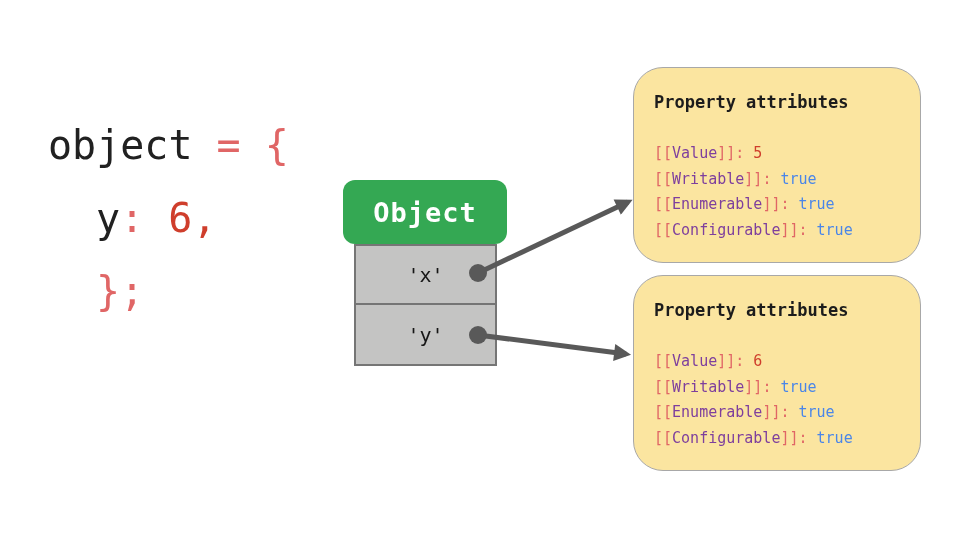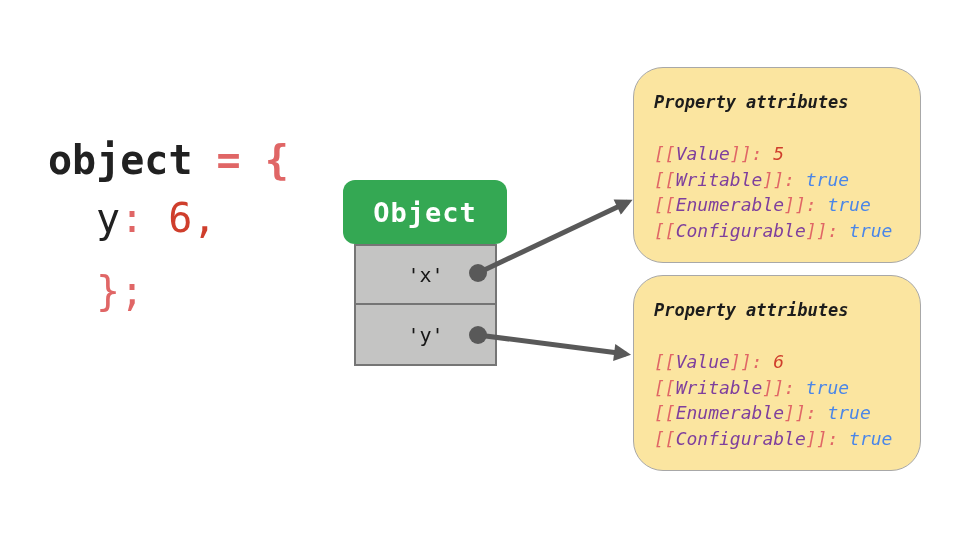--- a/index.html
+++ b/index.html
@@ -4,21 +4,21 @@
 <style>
   html,body{margin:0;padding:0;background:#fff;}
   .canvas{
     position:relative;width:960px;height:540px;background:#ffffff;overflow:hidden;
     font-family:"DejaVu Sans Mono","Liberation Mono",monospace;
   }
 
   
   .code-block{position:absolute;inset:0;pointer-events:none;}
   .code-line{position:absolute;font-size:40px;line-height:47px;white-space:pre;letter-spacing:0;}
-  .code-line:nth-child(1){top:137px;left:48px;font-weight:bold;}
+  .code-line:nth-child(1){top:122px;left:48px;}
   .code-line:nth-child(2){top:195px;left:96px;}
   .code-line:nth-child(3){top:268px;left:96px;}
   .code-line:nth-child(4){top:334px;left:48px;}
 
   
   .object-chip{
     position:absolute;left:343px;top:180px;width:164px;height:64px;
     background:var(--c-green,#34a853);border-radius:12px;z-index:3;
     display:flex;align-items:center;justify-content:center;
   }
@@ -34,30 +34,30 @@
     font-size:20px;color:#161616;white-space:pre;
   }
   .prop-row + .prop-row{border-top:2px solid #757575;height:59px;}
 
   
   .arrows{position:absolute;left:0;top:0;z-index:4;pointer-events:none;}
 
   
   .attr-card{
     position:absolute;left:633px;width:288px;height:196px;box-sizing:border-box;
-    background:var(--c-yellow,#fbe5a0);border:1px solid #a8a8a8;border-radius:30px;z-index:1;font-style:italic;
+    background:var(--c-yellow,#fbe5a0);border:1px solid #a8a8a8;border-radius:30px;z-index:1;
   }
   .attr-card.card-x{top:67px;}
   .attr-card.card-y{top:275px;}
   .attr-title{
     position:absolute;left:20px;top:22px;font-weight:bold;font-size:17px;line-height:24px;color:#1c1c1c;
     white-space:pre;
   }
   .attr-rows{
-    position:absolute;left:20px;top:73px;font-size:18px;line-height:25.5px;white-space:pre;
+    position:absolute;left:20px;top:73px;font-size:15px;line-height:25.5px;white-space:pre;
   }
 </style>
 </head>
 <body>
 
 <div class="canvas">
 
   <div class="code-block">
       <div class="code-line indent-0"><span style="color: rgb(33, 33, 33);">object</span><span style="color: rgb(33, 33, 33);"> </span><span style="color: rgb(224, 102, 102);">=</span><span style="color: rgb(33, 33, 33);"> </span><span style="color: rgb(224, 102, 102);">{</span></div>
       <div class="code-line indent-1"><span style="color: rgb(33, 33, 33);">y</span><span style="color: rgb(224, 102, 102);">:</span><span style="color: rgb(33, 33, 33);"> </span><span style="color: rgb(207, 62, 44);">6</span><span style="color: rgb(207, 62, 44);">,</span></div>

